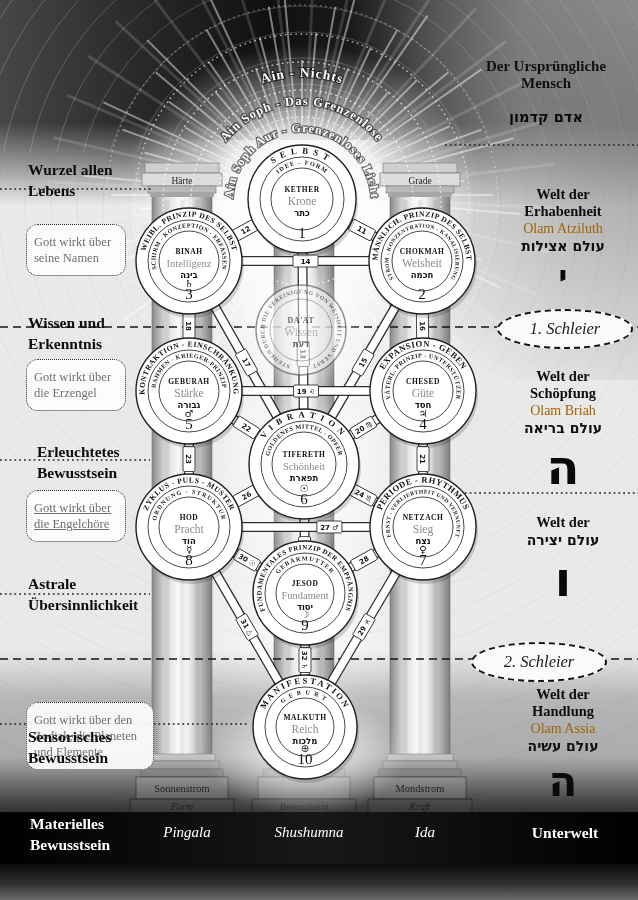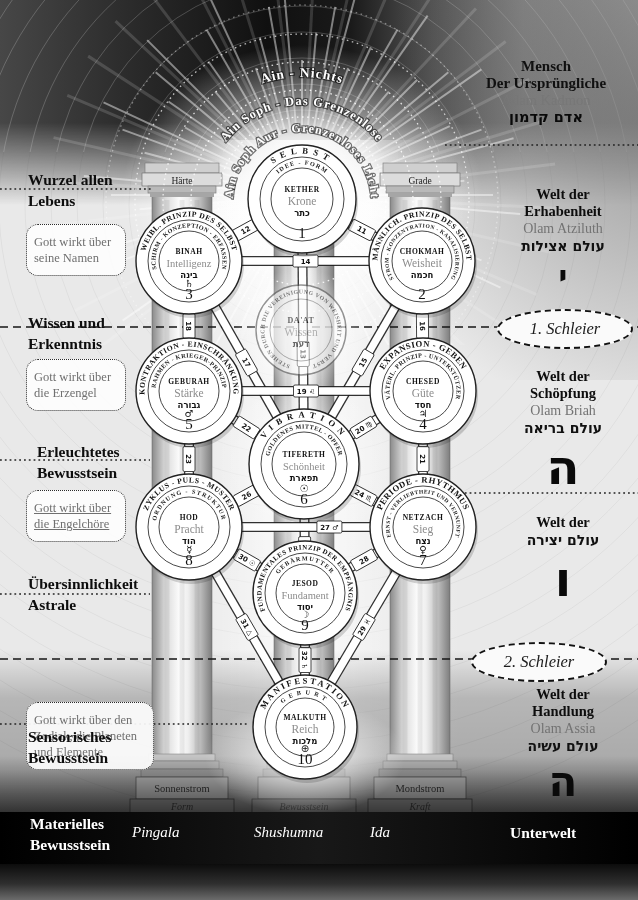--- a/index.html
+++ b/index.html
@@ -8,30 +8,30 @@
   .stage svg{position:absolute;left:0;top:0;}
   svg text{font-family:"Liberation Serif","DejaVu Serif",serif;}
   svg text.heb, svg text.sans{font-family:"DejaVu Sans",sans-serif;}
   #panels{position:absolute;left:0;top:0;width:638px;height:900px;}
   .abs{position:absolute;}
   .hl{font-weight:bold;font-size:15.5px;line-height:21px;color:#0d0d0d;}
   .lb{font-size:12.5px;line-height:16px;color:#6f6f6f;border:1.6px dotted #2b2b2b;border-radius:12px;
       background:rgba(253,253,253,.92);padding:9px 7px;}
   .rw{text-align:center;}
   .rw .t{font-weight:bold;font-size:14.5px;line-height:17px;color:#0d0d0d;text-align:center;}
-  .rw .o{font-size:14px;color:#737373;line-height:17px;}
+  .rw .o{font-size:14px;color:#a16207;line-height:17px;}
   .rw .h{font-family:"DejaVu Sans",sans-serif;font-weight:bold;font-size:14px;line-height:19px;color:#111;}
   .rw .L{font-family:"DejaVu Sans",sans-serif;font-weight:bold;color:#0a0a0a;margin-top:4px;line-height:1.05;}
   .adam{text-align:center;}
   .adam .t{font-weight:bold;font-size:15px;line-height:17px;color:#101010;}
   .adam .o{font-size:14.5px;color:#777;line-height:16px;}
   .adam .h{font-family:"DejaVu Sans",sans-serif;font-weight:bold;font-size:14.5px;line-height:18px;color:#0a0a0a;}
   .veil{position:absolute;width:132px;height:36px;border:2px dashed #111;border-radius:50%;background:#fafafa;
         text-align:center;line-height:36px;font-style:italic;font-size:16.5px;color:#1c1c1c;}
-  .bb{position:absolute;color:#fff;text-align:left;width:110px;}
+  .bb{position:absolute;color:#fff;text-align:center;width:110px;}
   .it{font-style:italic;font-size:15px;}
   .bd{font-weight:bold;font-size:15.5px;line-height:21px;}
   .bd-left{text-align:left;}
 </style>
 </head>
 <body>
 
 <div class="stage">
   <svg id="art" width="638" height="900" viewBox="0 0 638 900">
       <defs>
@@ -694,48 +694,48 @@
           <text x="305" y="744" text-anchor="middle" font-size="8.5" font-weight="bold" fill="#111" class="heb">מלכות</text>
           <text x="305" y="752" text-anchor="middle" font-size="10" fill="#111" class="sans">⊕</text>
           <text x="305" y="764" text-anchor="middle" font-size="15" fill="#111">10</text>
         </g>
       </g>
     </svg>
 
   <div id="panels">
 
     <div class="abs adam" style="left:461px;top:58px;width:170px;">
+      <div class="t">Der Ursprüngliche</div>
       <div class="t">Mensch</div>
-      <div class="t">Der Ursprüngliche</div>
       <div class="o">Adam Kadmon</div>
       <div class="h">אדם קדמון</div>
     </div>
 
     <div class="veil" style="left:497px;top:309px;">1. Schleier</div>
     <div class="veil" style="left:471px;top:642px;">2. Schleier</div>
 
     <div id="left-panel">
-        <div class="abs hl" style="top: 169px; left: 28px; width: 135px;">
+        <div class="abs hl" style="top: 159px; left: 28px; width: 135px;">
           <div>Wurzel allen</div>
           <div>Lebens</div>
         </div>
         <div class="abs lb" style="top: 224px; left: 26px; width: 84px;">Gott wirkt über seine Namen</div>
         <div class="abs hl" style="top: 312px; left: 28px; width: 135px;">
           <div>Wissen und</div>
           <div>Erkenntnis</div>
         </div>
         <div class="abs lb" style="top: 359px; left: 26px; width: 84px;">Gott wirkt über die Erzengel</div>
         <div class="abs hl" style="top: 441px; left: 37px; width: 135px;">
           <div>Erleuchtetes</div>
           <div>Bewusstsein</div>
         </div>
         <div class="abs lb" style="top: 490px; left: 26px; width: 84px; text-decoration: underline;">Gott wirkt über die Engelchöre</div>
         <div class="abs hl" style="top: 573px; left: 28px; width: 135px;">
+          <div>Astrale</div>
           <div>Übersinnlichkeit</div>
-          <div>Astrale</div>
         </div>
         <div class="abs lb" style="top: 660px; left: 26px; width: 112px; margin-top: 42px;">Gott wirkt über den Zodiak, die Planeten und Elemente</div>
         <div class="abs hl" style="top: 726px; left: 28px; width: 135px;">
           <div>Sensorisches</div>
           <div>Bewusstsein</div>
         </div>
       </div>
     <div id="right-panel">
         <div class="abs rw" style="top: 186px; left: 493px; width: 140px;">
           <div class="t">Welt der</div>

